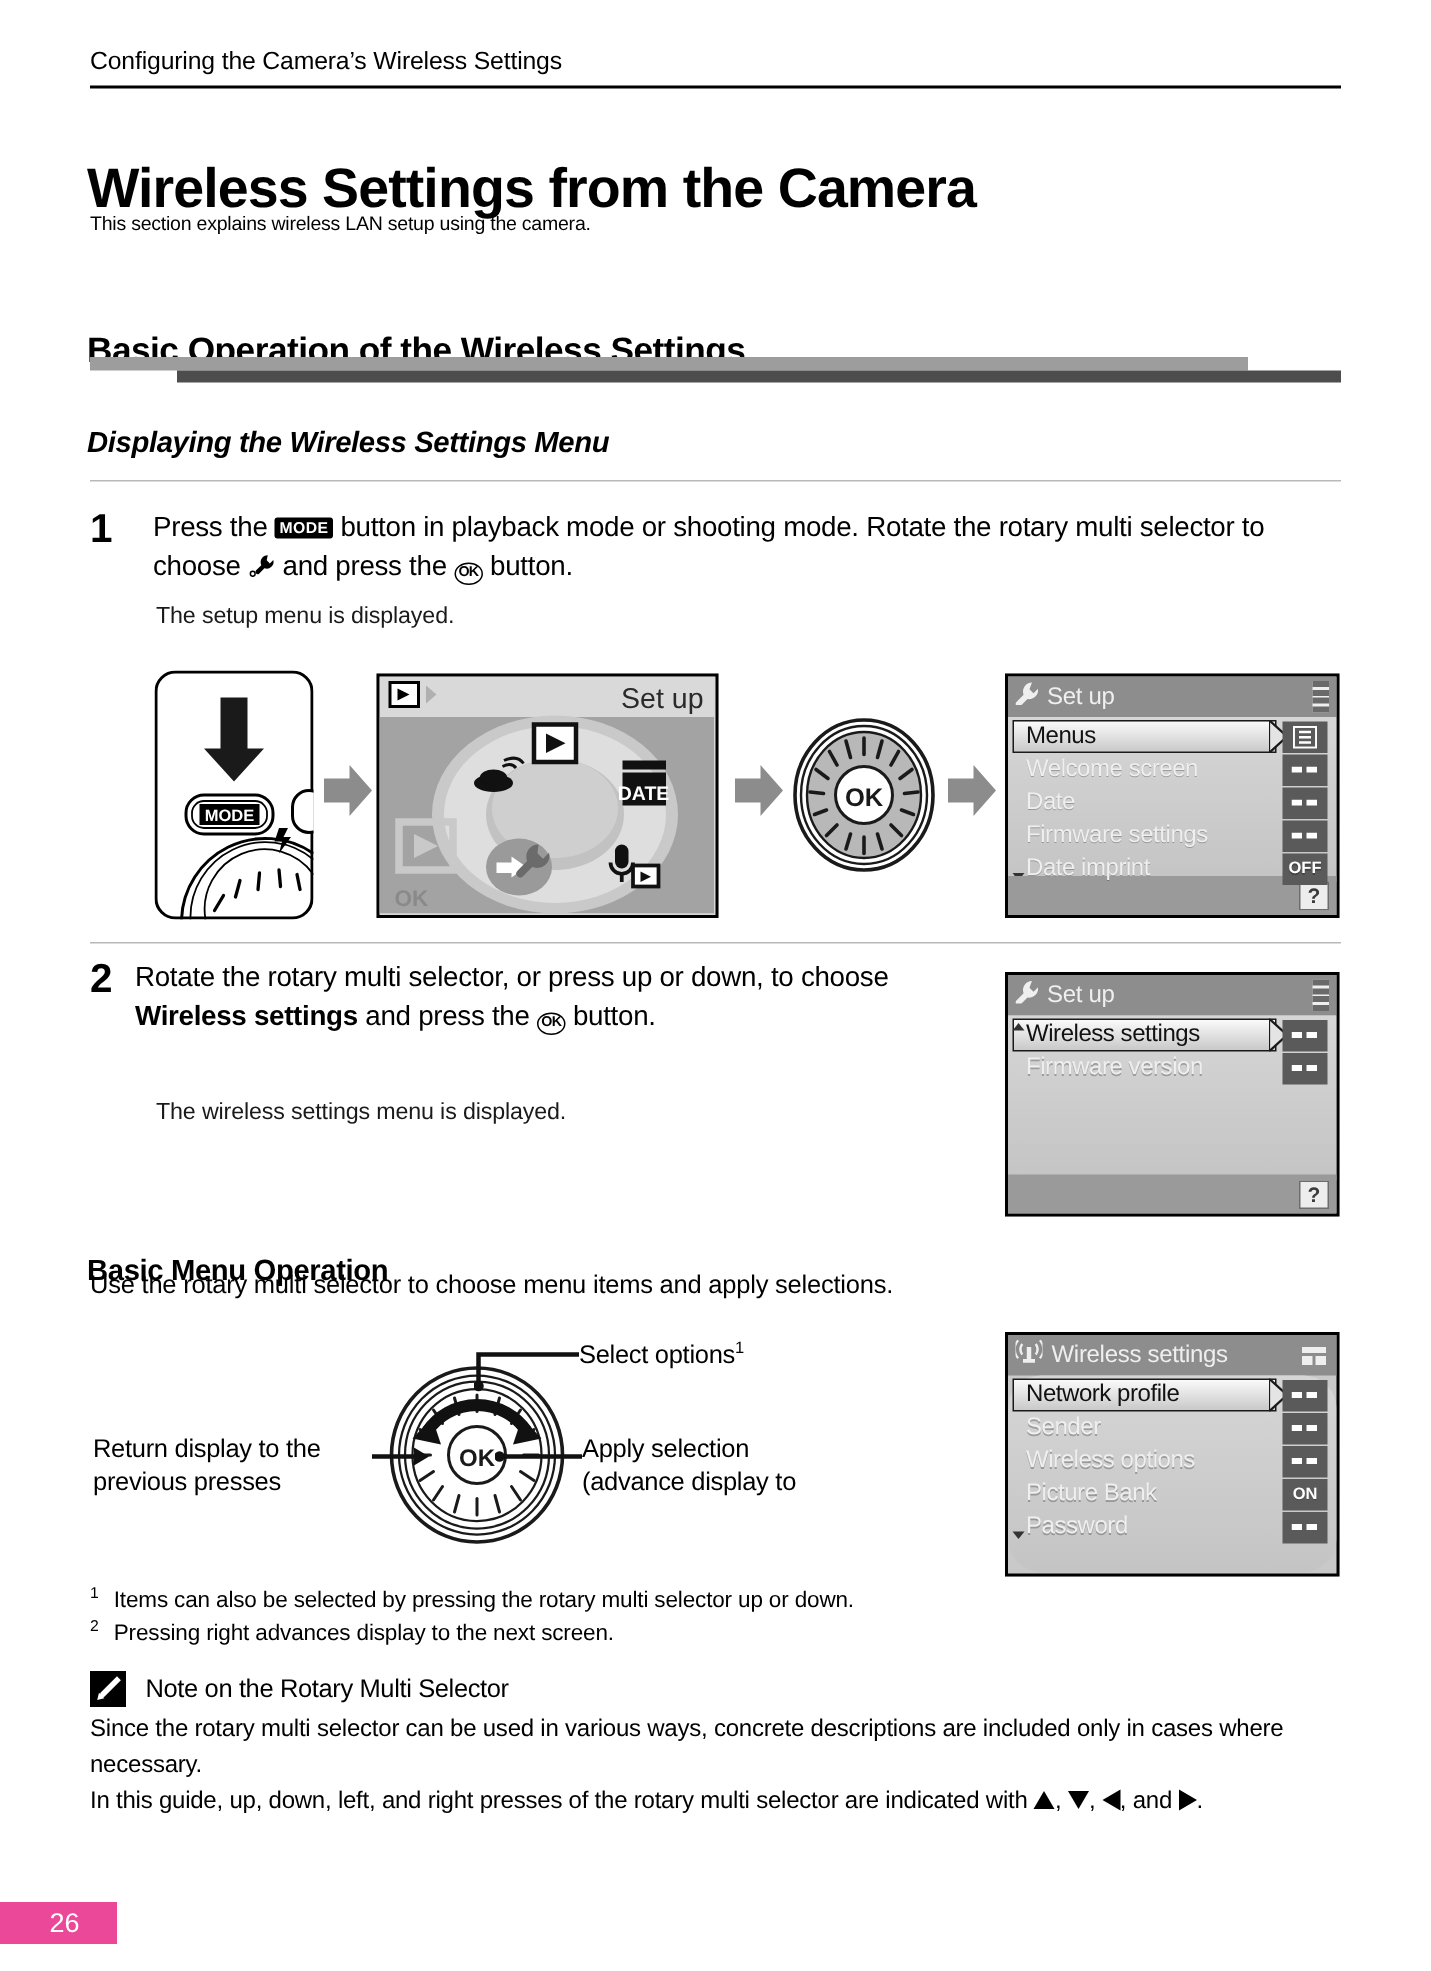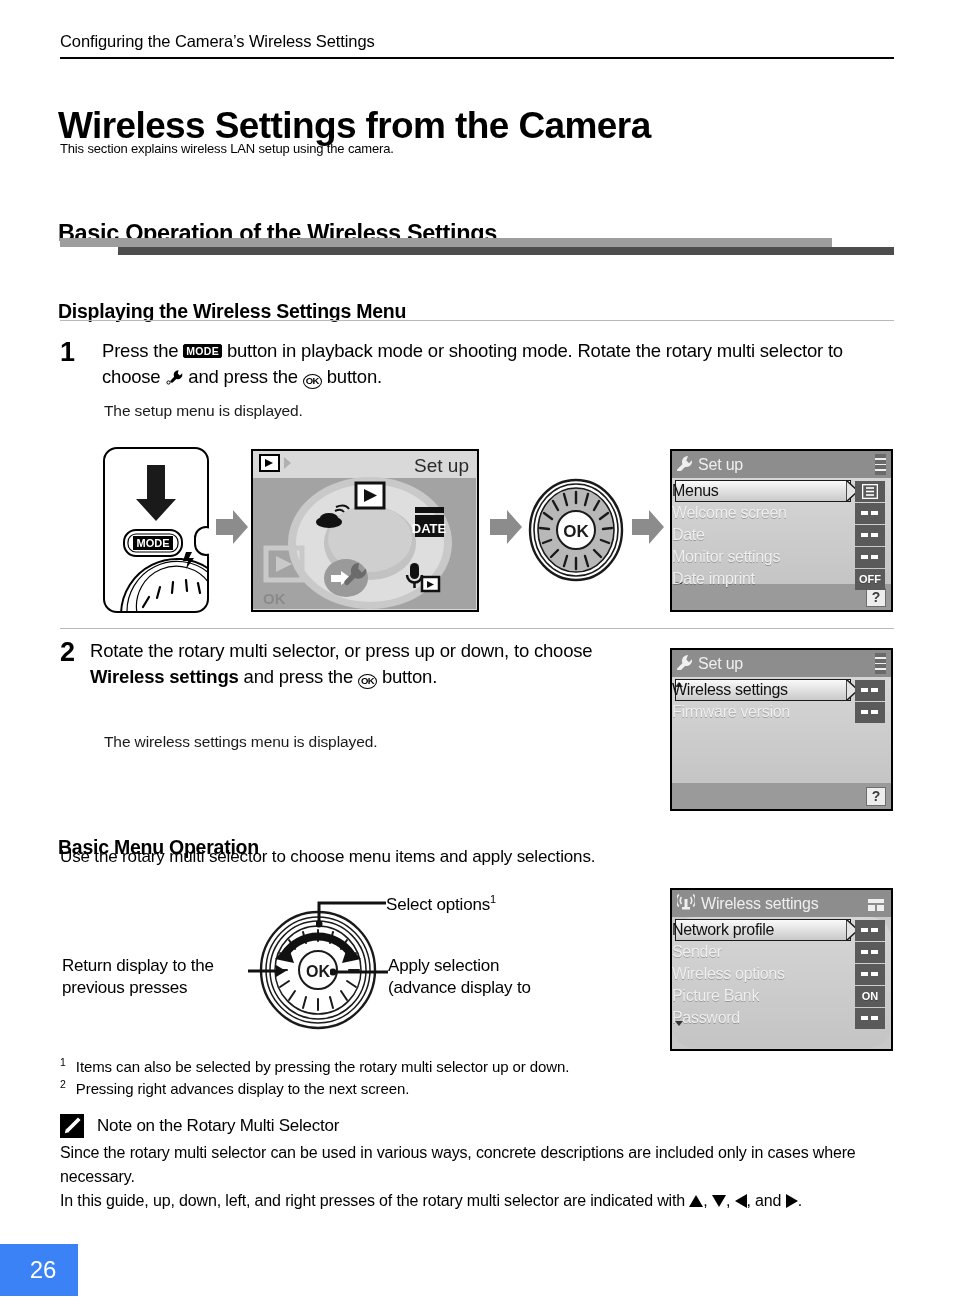--- a/index.html
+++ b/index.html
@@ -172,20 +172,21 @@
     position: relative;
     padding-top: 2px;
   }
   .mrow {
     height: 22px;
     display: flex;
     align-items: center;
     position: relative;
     font-size: 16px;
     letter-spacing: -0.3px;
+    padding-left: 12px;
     color: #efefef;
     text-shadow: 0 1px 0 rgba(0,0,0,.25);
   }
   .mrow.sel {
     color: #111;
     text-shadow: none;
   }
   .mrow.sel .selbg {
     position: absolute;
     left: 3px; top: 0px; right: 40px; bottom: 0px;
@@ -254,24 +255,24 @@
   }
   .note-body {
     position: absolute;
     font-size: 16px; line-height: 1.5; letter-spacing: -0.15px;
   }
 
   
   .pagenum {
     position: absolute;
     left: 0; bottom: 18px;
-    width: 78px; height: 52px;
-    background: #3b82f6;
+    width: 78px; height: 28px;
+    background: #ec4899;
     color: #fff;
-    font-size: 24px;
+    font-size: 18px;
     display: flex; align-items: center; justify-content: center;
     padding-left: 8px;
   }
 
   
   .callout {
     position: absolute;
     font-size: 17px;
     line-height: 1.32;
     letter-spacing: -0.2px;
@@ -284,21 +285,21 @@
 <div class="runhead">Configuring the Camera’s Wireless Settings</div>
 <div class="runhead-rule"></div>
 
 <h1 class="h1">Wireless Settings from the Camera</h1>
 <div class="h1-sub">This section explains wireless LAN setup using the camera.</div>
 
 <h2 class="h2">Basic Operation of the Wireless Settings</h2>
 <div class="bar-light"></div>
 <div class="bar-dark"></div>
 
-<h3 class="h3" style="left:58px; top:280px; width:840px;">Displaying the Wireless Settings Menu</h3>
+<h3 class="h3" style="left:58px; top:264px; width:840px;font-style:italic;">Displaying the Wireless Settings Menu</h3>
 <div class="hr-thin" style="left:60px; top:320px; width:834px;"></div>
 
 <div class="step-num" style="left:60px; top:337px;">1</div>
 <div class="step-body" style="left:102px; top:338px; width:760px;">
   <span>Press the </span><span class="ico-mode">MODE</span><span> button in playback mode or shooting mode. Rotate the rotary multi selector to choose </span><span class="ico-wrench-inline"><svg width="18" height="17" viewBox="0 0 18 17">
         <circle cx="3.5" cy="13.5" r="1.6" fill="none" stroke="#000" stroke-width="1"></circle>
         <path d="M13.5 1.2 a4.6 4.6 0 0 0 -4.3 6.6 L5.6 11.4 a1.5 1.5 0 0 0 2.1 2.1 l3.6 -3.6 a4.6 4.6 0 0 0 5.9 -5.6 l-2.3 2.3 -2.1 -2.1 z" fill="#000"></path>
       </svg></span><span> and press the </span><span class="ico-ok">OK</span><span> button.</span>
 </div>
 <div class="step-note" style="left:104px; top:402px; width:700px;">The setup menu is displayed.</div>
@@ -476,21 +477,21 @@
     <div class="mrow">
       <span class="lbl">Date</span>
       <span class="badge">
         <svg width="18" height="5" viewBox="0 0 18 5">
             <rect x="0" y="0" width="7" height="4" fill="#fff"></rect>
             <rect x="10" y="0" width="7" height="4" fill="#fff"></rect>
           </svg>
       </span>
     </div>
     <div class="mrow">
-      <span class="lbl">Monitor settings</span>
+      <span class="lbl">Firmware settings</span>
       <span class="badge">
         <svg width="18" height="5" viewBox="0 0 18 5">
             <rect x="0" y="0" width="7" height="4" fill="#fff"></rect>
             <rect x="10" y="0" width="7" height="4" fill="#fff"></rect>
           </svg>
       </span>
     </div>
     <div class="mrow">
       <span class="downarrow-mini"></span>
       <span class="lbl">Date imprint</span>

